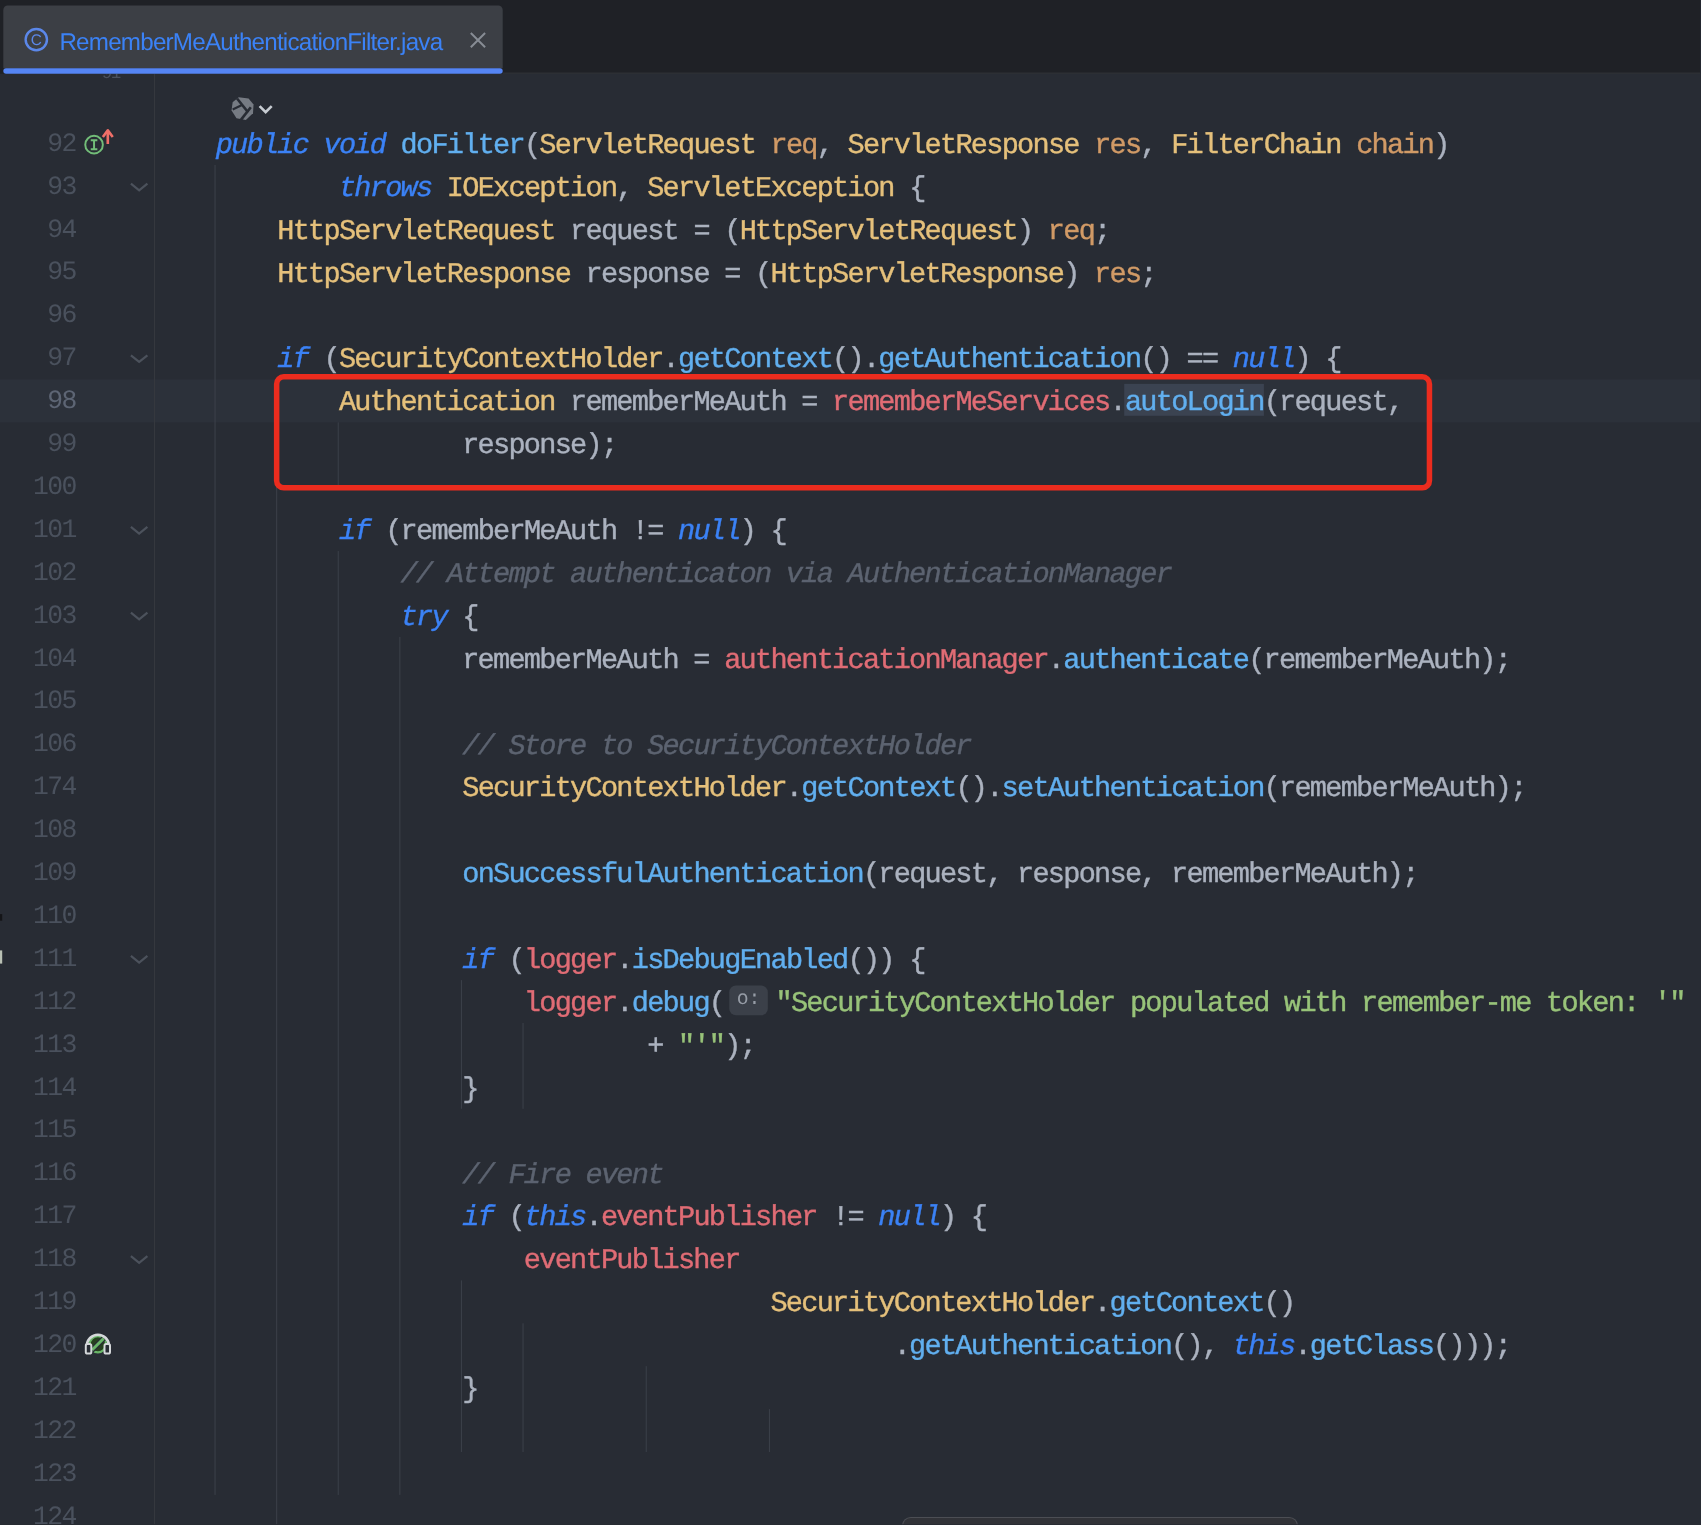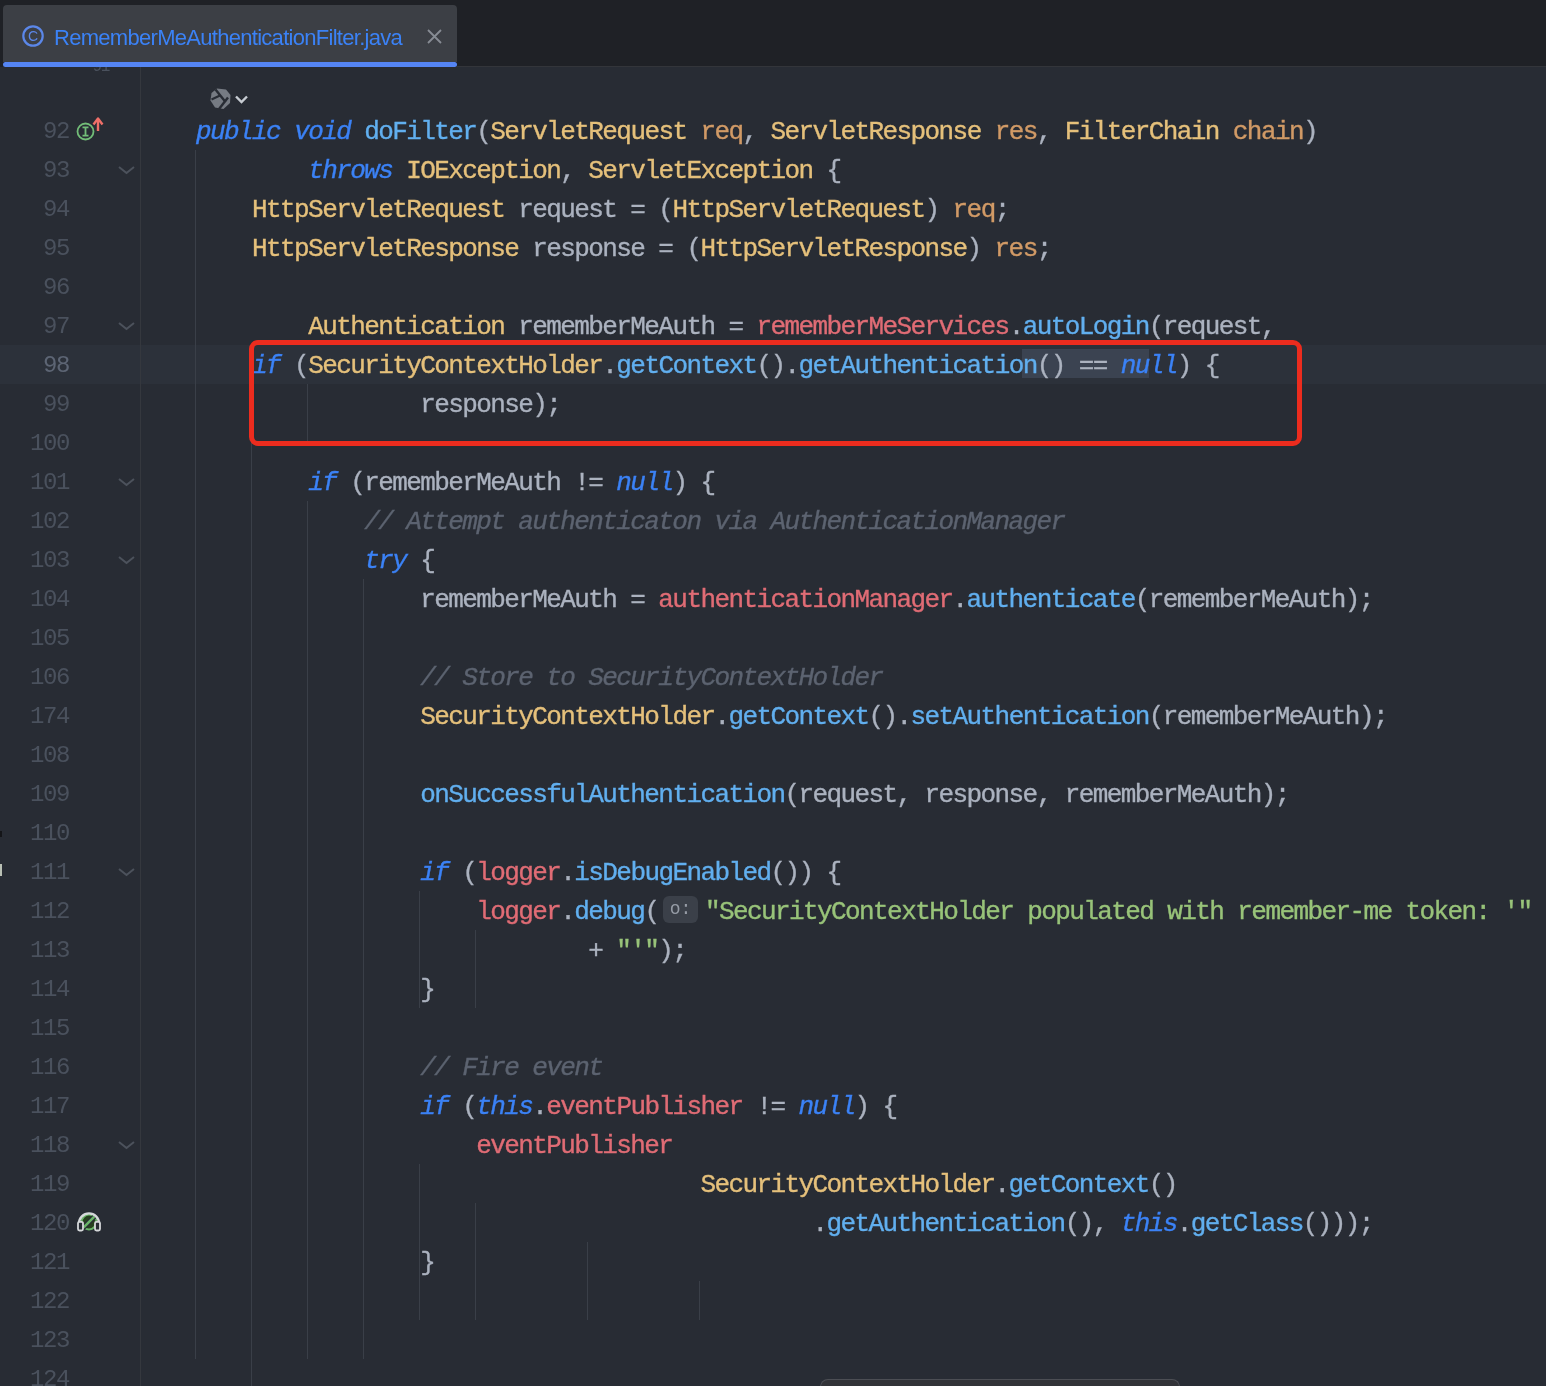--- a/index.html
+++ b/index.html
@@ -82,22 +82,22 @@
       <div class="r">123</div>
     <div class="r">124</div>
   </div>
 
   <div id="code">
     <div class="r">    <span class="k">public</span> <span class="k">void</span> <span class="f">doFilter</span>(<span class="t">ServletRequest</span> <span class="p">req</span>, <span class="t">ServletResponse</span> <span class="p">res</span>, <span class="t">FilterChain</span> <span class="p">chain</span>)</div>
     <div class="r">            <span class="k">throws</span> <span class="t">IOException</span>, <span class="t">ServletException</span> {</div>
     <div class="r">        <span class="t">HttpServletRequest</span> request = (<span class="t">HttpServletRequest</span>) <span class="p">req</span>;</div>
     <div class="r">        <span class="t">HttpServletResponse</span> response = (<span class="t">HttpServletResponse</span>) <span class="p">res</span>;</div>
     <div class="r"></div>
+    <div class="r">        <span class="k">if</span> (<span class="t">SecurityContextHolder</span>.<span class="f">getContext</span>().<span class="f">getAuthentication</span>() == <span class="k">null</span>) {</div>
     <div class="r">            <span class="t">Authentication</span> rememberMeAuth = <span class="v">rememberMeServices</span>.<span class="f">autoLogin</span>(request,</div>
-    <div class="r">        <span class="k">if</span> (<span class="t">SecurityContextHolder</span>.<span class="f">getContext</span>().<span class="f">getAuthentication</span>() == <span class="k">null</span>) {</div>
     <div class="r">                    response);</div>
     <div class="r"></div>
     <div class="r">            <span class="k">if</span> (rememberMeAuth != <span class="k">null</span>) {</div>
     <div class="r">                <span class="c">// Attempt authenticaton via AuthenticationManager</span></div>
     <div class="r">                <span class="k">try</span> {</div>
     <div class="r">                    rememberMeAuth = <span class="v">authenticationManager</span>.<span class="f">authenticate</span>(rememberMeAuth);</div>
     <div class="r"></div>
     <div class="r">                    <span class="c">// Store to SecurityContextHolder</span></div>
     <div class="r">                    <span class="t">SecurityContextHolder</span>.<span class="f">getContext</span>().<span class="f">setAuthentication</span>(rememberMeAuth);</div>
     <div class="r"></div>

